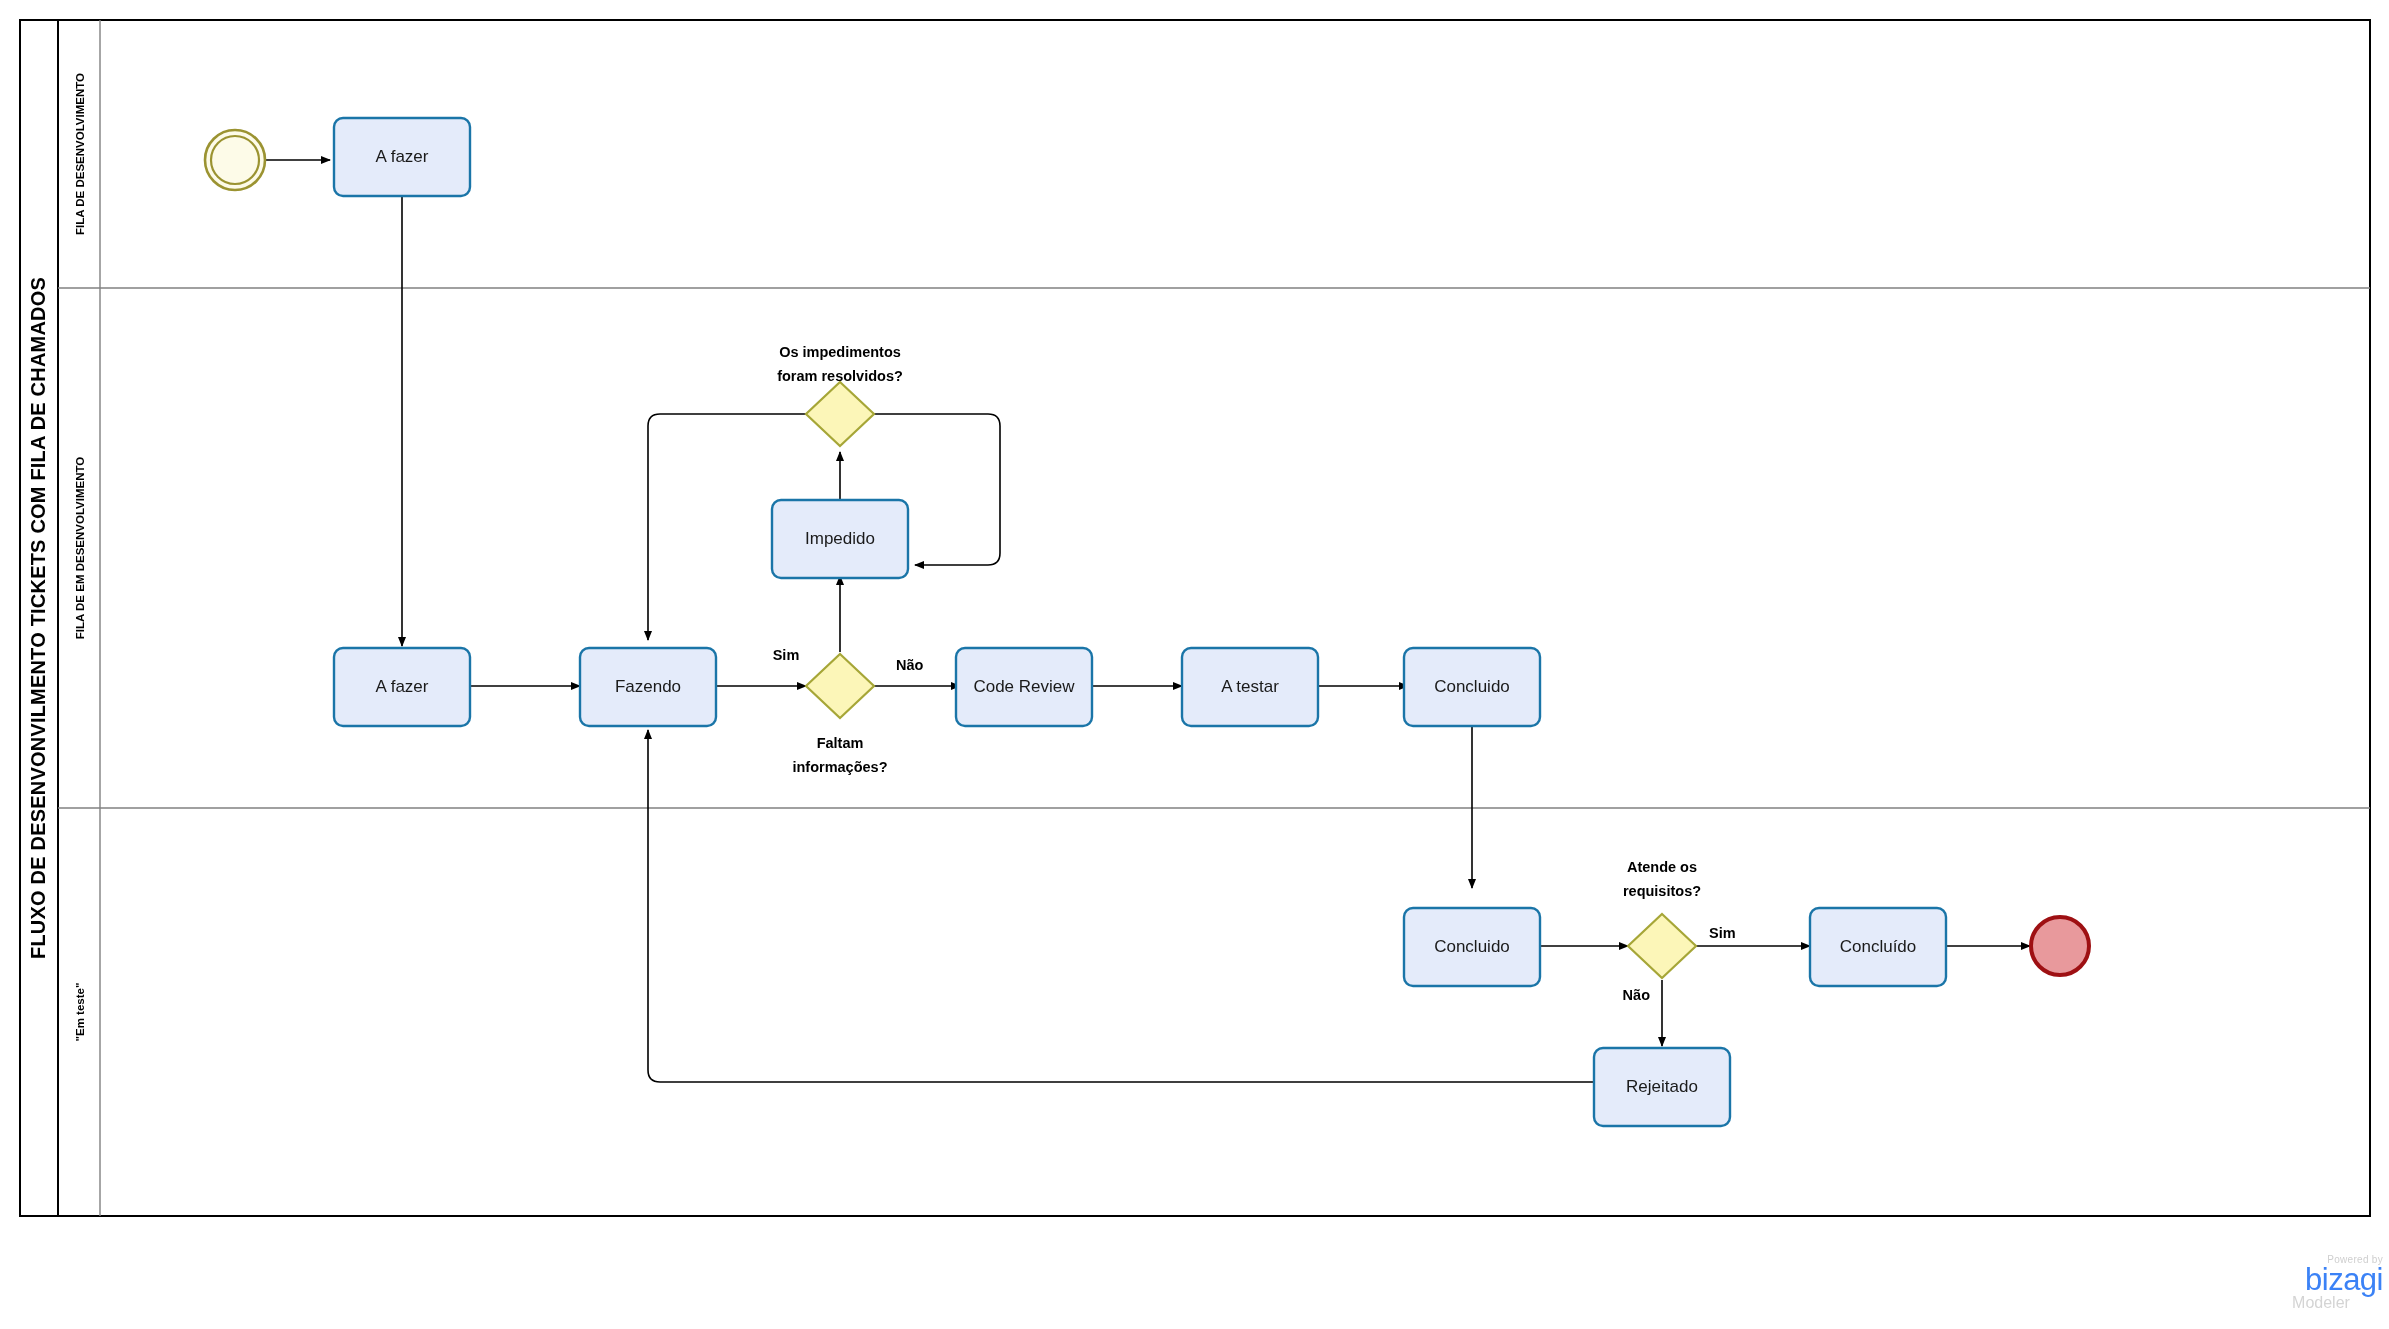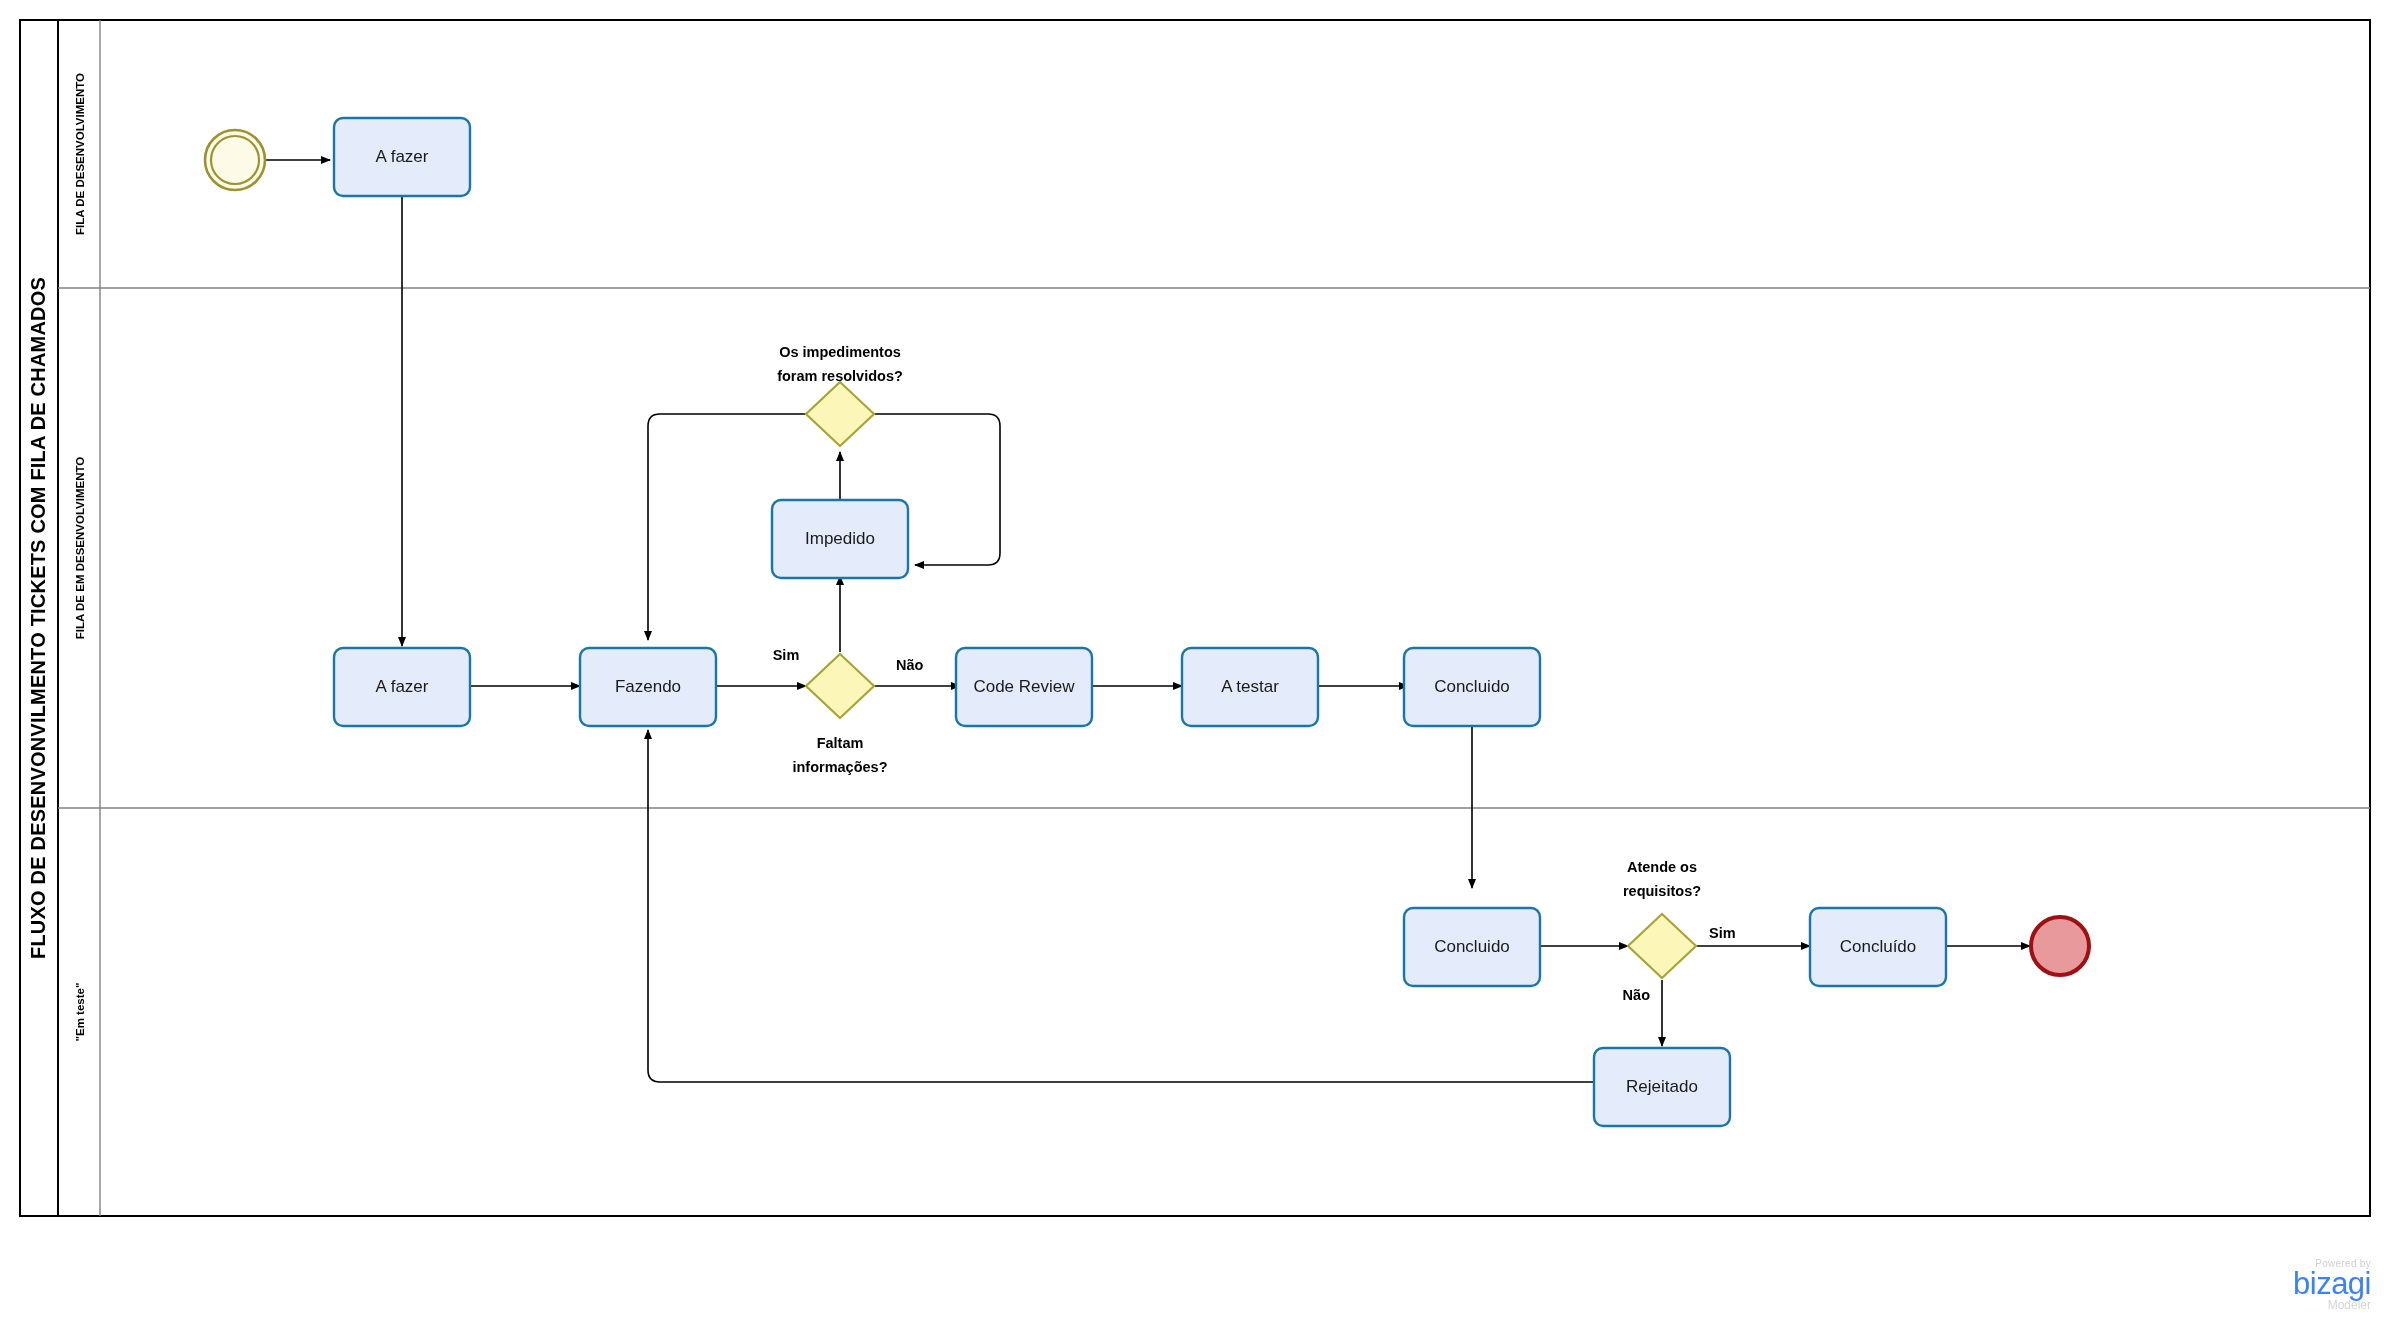--- a/index.html
+++ b/index.html
@@ -107,21 +107,21 @@
     stroke-width: 4;
   }
   .seq-flow {
     fill: none;
     stroke: #000000;
     stroke-width: 1.6;
   }
   
   .wm {
     position: absolute;
-    right: 18px;
+    right: 6px;
     bottom: 18px;
     width: 128px;
     text-align: right;
     line-height: 1;
     user-select: none;
   }
   .wm-powered {
     font-family: "Liberation Sans", sans-serif;
     font-size: 10px;
     color: #cfcfcf;
@@ -133,24 +133,24 @@
     font-family: "Liberation Sans", sans-serif;
     font-size: 31px;
     color: #3b82f6;
     font-weight: normal;
     letter-spacing: -0.5px;
     display: block;
     line-height: 0.92;
   }
   .wm-modeler {
     font-family: "Liberation Sans", sans-serif;
-    font-size: 12px;
+    font-size: 16px;
     color: #d4d4d4;
     display: block;
-    text-align: right;
+    text-align: center;
     margin-left: 4px;
   }
 </style>
 </head>
 <body>
 
 <div id="canvas">
 
   <svg class="diagram-svg" viewBox="0 0 2389 1329" xmlns="http://www.w3.org/2000/svg">
     <defs>

